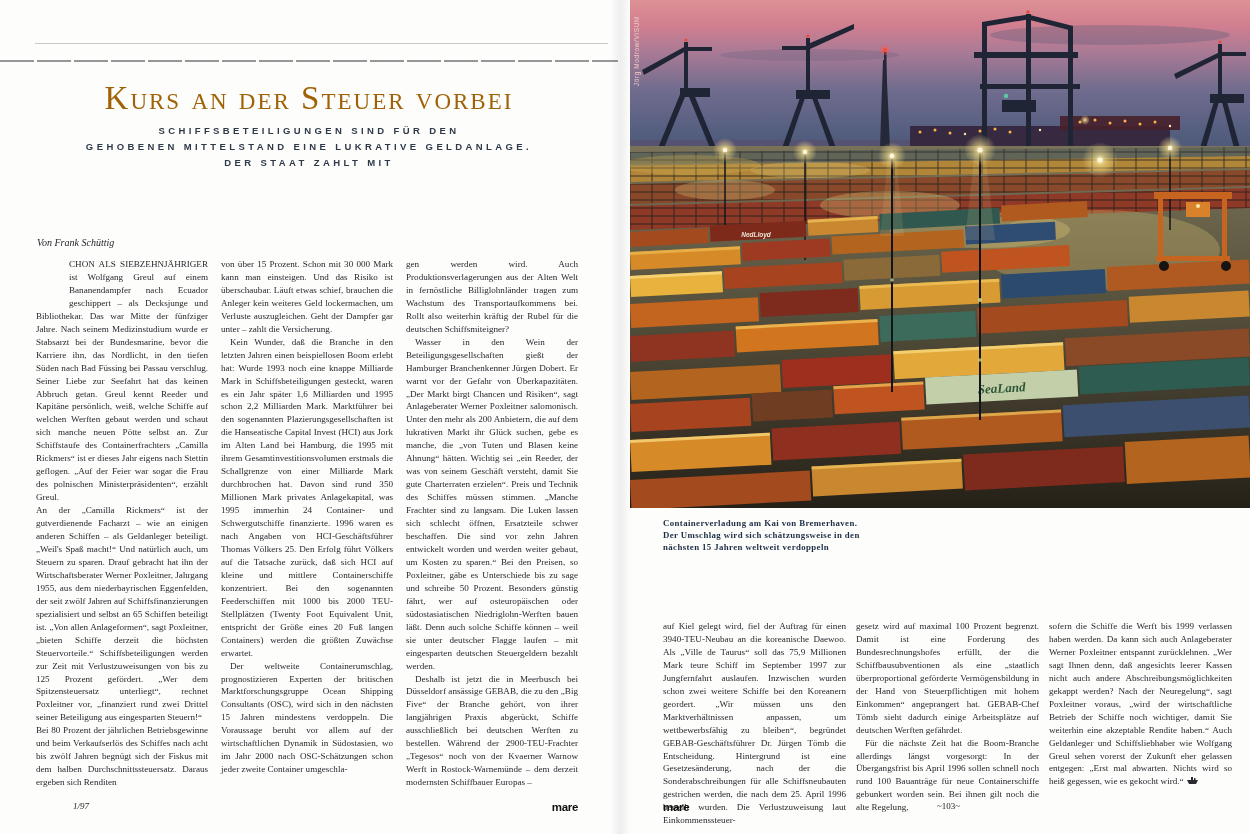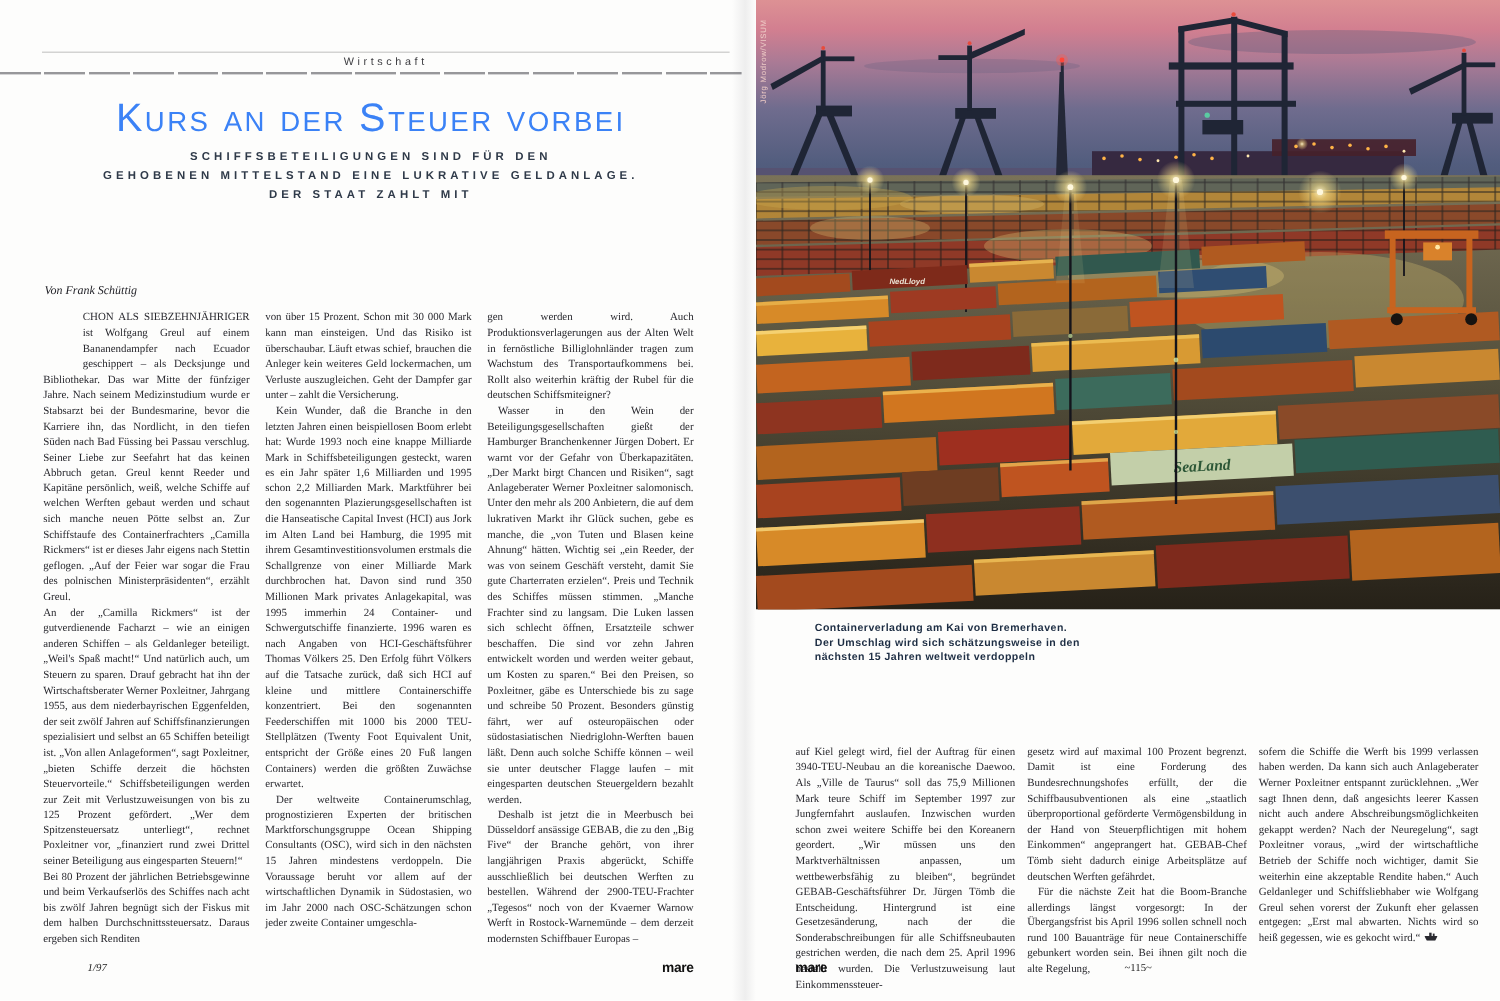--- a/index.html
+++ b/index.html
@@ -7,22 +7,22 @@
        font-family:"Liberation Serif",serif;}
   .sheet{position:absolute;inset:0;background:#fdfdfc;}
 
   
   .hair{position:absolute;left:35px;top:43px;width:573px;height:1px;background:#c9c9c7;}
   .section{position:absolute;left:35px;top:46px;width:573px;text-align:center;
            font-family:"Liberation Sans",sans-serif;font-size:9px;letter-spacing:3px;color:#3c3c40;}
   .dashrule{position:absolute;left:0;top:60px;width:618px;height:2px;
             background:repeating-linear-gradient(90deg,#97979a 0 34px,rgba(0,0,0,0) 34px 37px);}
   .title{position:absolute;left:0;top:80px;width:618px;text-align:center;
-         font-family:Liberation Sans, sans-serif;font-variant:small-caps;
-         font-size:33px;line-height:36px;letter-spacing:2px;color:#3b82f6;}
+         font-family:Liberation Serif, serif;font-variant:small-caps;
+         font-size:33px;line-height:36px;letter-spacing:2px;color:#a16207;}
   .sub{position:absolute;left:0;top:123px;width:618px;text-align:center;
        font-family:"Liberation Sans",sans-serif;font-weight:bold;font-size:9.5px;line-height:16px;
        letter-spacing:3.4px;text-transform:uppercase;color:#2f3a49;}
   .byline{position:absolute;left:37px;top:237px;font-style:italic;font-size:10px;color:#1e1e24;}
 
   
   .col,.rcol{position:absolute;font-size:9.1px;line-height:12.95px;text-align:justify;color:#28282e;}
   .col{top:258px;width:172px;height:540px;}
   .c1{left:36px}.c2{left:221px}.c3{left:406px}
   .rcol{top:585px;width:183px;height:214px;margin-top:35px;}
@@ -42,34 +42,33 @@
   .f-rissue{left:663px;width:571px;text-align:right;}
   .marelogo{font-family:"Liberation Sans",sans-serif;font-weight:bold;font-size:11.5px;
             letter-spacing:-0.3px;color:#101010;}
 
   
   .photo{position:absolute;left:630px;top:0;width:620px;height:508px;}
   .photo svg{display:block;width:620px;height:508px;}
   .credit{position:absolute;left:633px;top:16px;font-family:"Liberation Sans",sans-serif;
           font-size:6.5px;letter-spacing:.6px;color:#eecbc6;
           writing-mode:vertical-rl;transform:rotate(180deg);}
-  .caption{position:absolute;left:679px;top:517px;font-family:Liberation Sans, sans-serif;
+  .caption{position:absolute;left:663px;top:517px;font-family:Liberation Serif, serif;
            font-weight:bold;font-size:8.8px;line-height:12px;color:#1d2d43;letter-spacing:.4px;}
   .gutter{position:absolute;left:610px;top:0;width:20px;height:834px;
           background:linear-gradient(90deg,rgba(0,0,0,0),rgba(60,60,72,.08) 55%,rgba(0,0,0,0));}
 
   .endmark{display:inline-block;margin-left:3px;vertical-align:baseline;}
 </style>
 </head>
 <body>
 
 <div class="sheet">
 
   <div class="hair"></div>
-  <div class="section">Wirtschaft</div>
   <div class="dashrule"></div>
   <h1 class="title" style="margin:0;font-weight:500">Kurs an der Steuer vorbei</h1>
   <div class="sub">
     <div>Schiffsbeteiligungen sind für den</div>
     <div>gehobenen Mittelstand eine lukrative Geldanlage.</div>
     <div>Der Staat zahlt mit</div>
   </div>
   <div class="byline">Von Frank Schüttig</div>
 
   <div class="col c1">
@@ -356,16 +355,16 @@
   </div>
   <div class="rcol r3">
     <p class="p"><span>sofern die Schiffe die Werft bis 1999 verlassen haben werden. Da kann sich auch Anlageberater Werner Poxleitner entspannt zurücklehnen. „Wer sagt Ihnen denn, daß angesichts leerer Kassen nicht auch andere Abschreibungsmöglichkeiten gekappt werden? Nach der Neuregelung“, sagt Poxleitner voraus, „wird der wirtschaftliche Betrieb der Schiffe noch wichtiger, damit Sie weiterhin eine akzeptable Rendite haben.“ Auch Geldanleger und Schiffsliebhaber wie Wolfgang Greul sehen vorerst der Zukunft eher gelassen entgegen: „Erst mal abwarten. Nichts wird so heiß gegessen, wie es gekocht wird.“</span><span class="endmark"><svg width="11" height="7" viewBox="0 0 11 7">
             <polygon points="0,3 11,3 9,7 2,7" fill="#2a2a30"></polygon>
             <rect x="4" y="0" width="2" height="3" fill="#2a2a30"></rect>
             <rect x="7" y="1" width="1.5" height="2" fill="#2a2a30"></rect>
           </svg></span></p>
   </div>
 
   <div class="foot f-rlogo"><span class="marelogo">mare</span></div>
-  <div class="foot f-rpage">~115~</div>
+  <div class="foot f-rpage">~103~</div>
   <div class="foot f-rissue f-ital">1/97</div>
 
 </div>
 
 </body></html>

